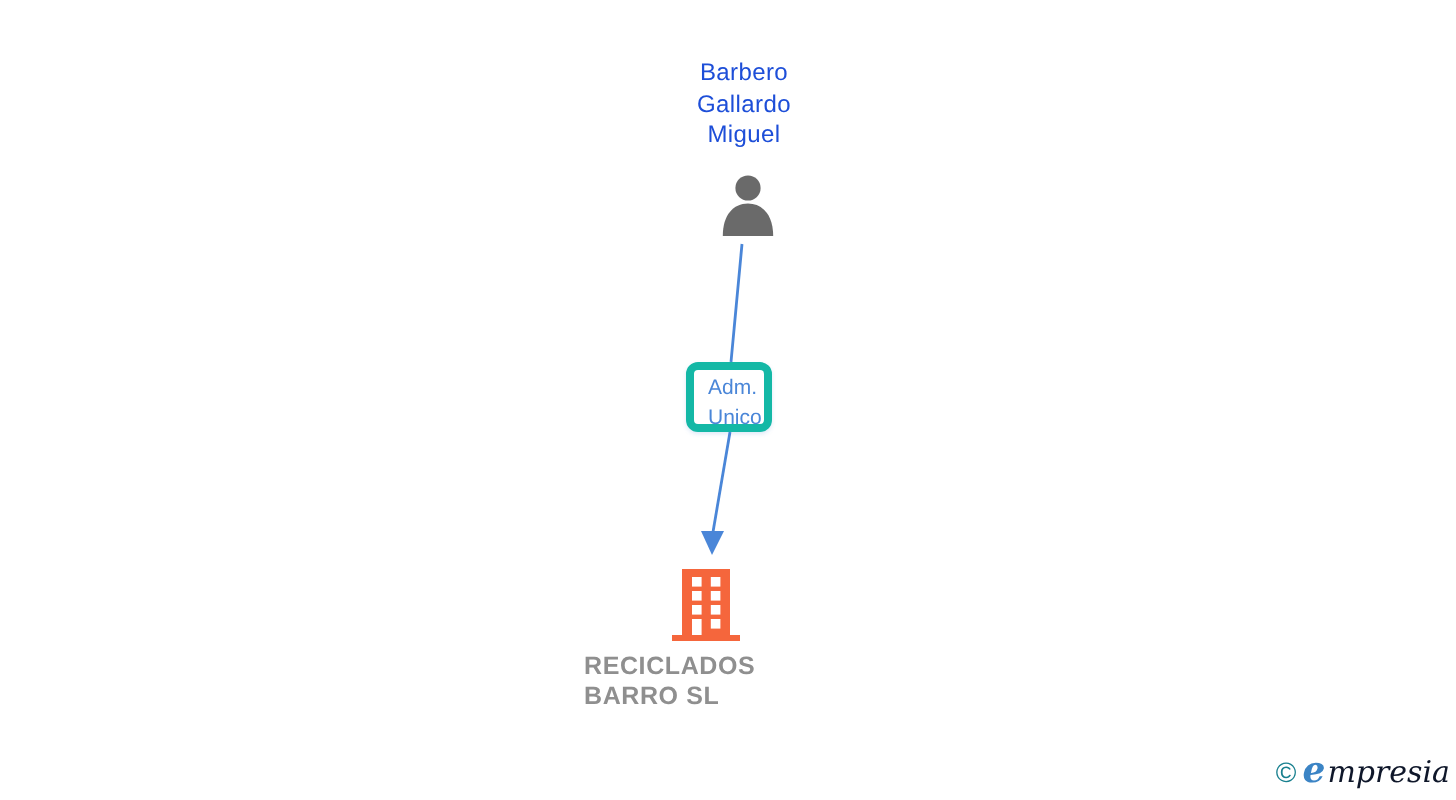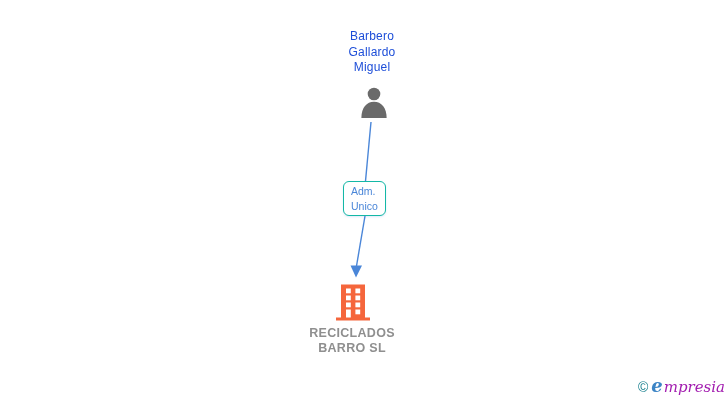--- a/index.html
+++ b/index.html
@@ -41,21 +41,21 @@
     height: 31px;
   }
   .role-box {
     position: absolute;
     left: 343px;
     top: 181px;
     width: 43px;
     height: 35px;
     box-sizing: border-box;
     background: #ffffff;
-    border: 1px solid #14b8a6;
+    border: 4px solid #14b8a6;
     border-radius: 6px;
     box-shadow: 0 1px 2px rgba(74,134,216,0.18);
     font-size: 10.5px;
     line-height: 14.5px;
     color: #4a86d8;
     padding: 2px 0 0 7px;
     text-align: left;
     white-space: pre-line;
   }
   .building-icon-wrap {
@@ -63,21 +63,20 @@
     left: 336px;
     top: 284px;
     width: 34px;
     height: 37px;
   }
   .company-label {
     position: absolute;
     left: 292px;
     top: 326px;
     width: 120px;
-    text-align: center;
     font-size: 12.5px;
     font-weight: bold;
     line-height: 15px;
     letter-spacing: 0.3px;
     color: #8f8f8f;
     white-space: pre-line;
   }
   .watermark {
     position: absolute;
     right: 3px;
@@ -97,21 +96,21 @@
     font-family: "DejaVu Serif", serif;
     font-style: italic;
     font-weight: bold;
     font-size: 18px;
     color: #3b84c5;
   }
   .wm-rest {
     font-family: "DejaVu Serif", serif;
     font-style: italic;
     font-size: 15px;
-    color: #a21caf;
+    color: #0f172a;
     margin-left: -2px;
   }
 </style>
 </head>
 <body>
 
 <div class="canvas">
 
   <svg class="connector-layer" width="728" height="400" viewBox="0 0 728 400" xmlns="http://www.w3.org/2000/svg">
     <path d="M371,122 L365.5,181" stroke="#4a86d8" stroke-width="1.4" fill="none"></path>

